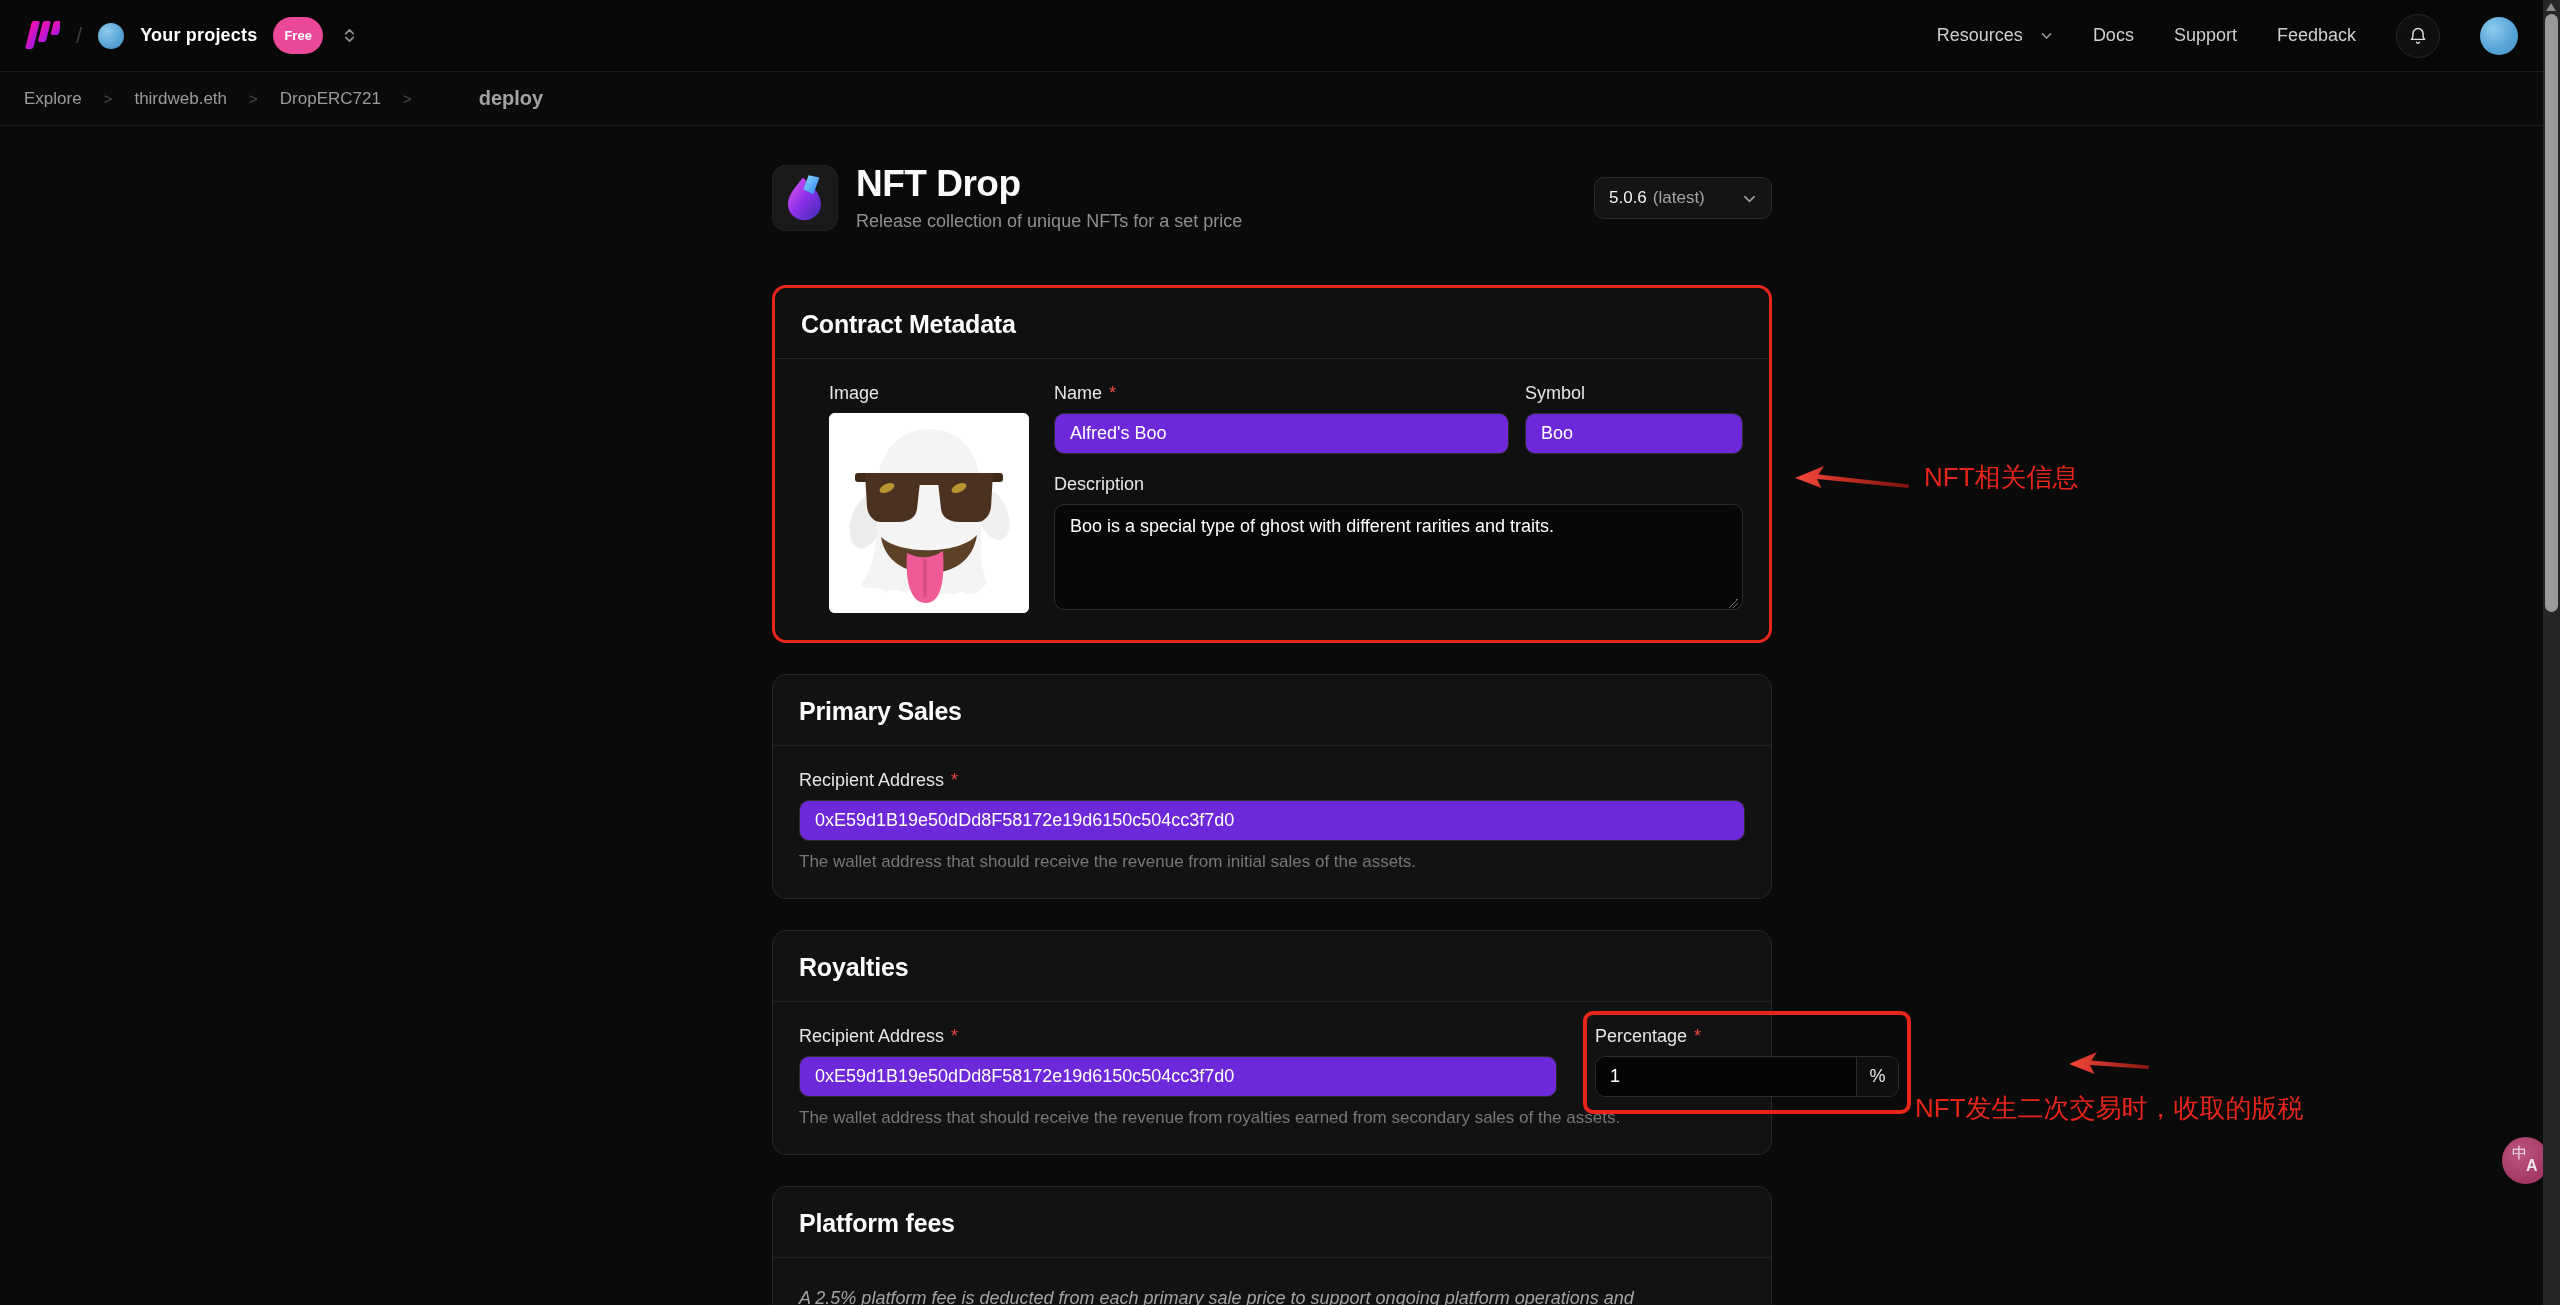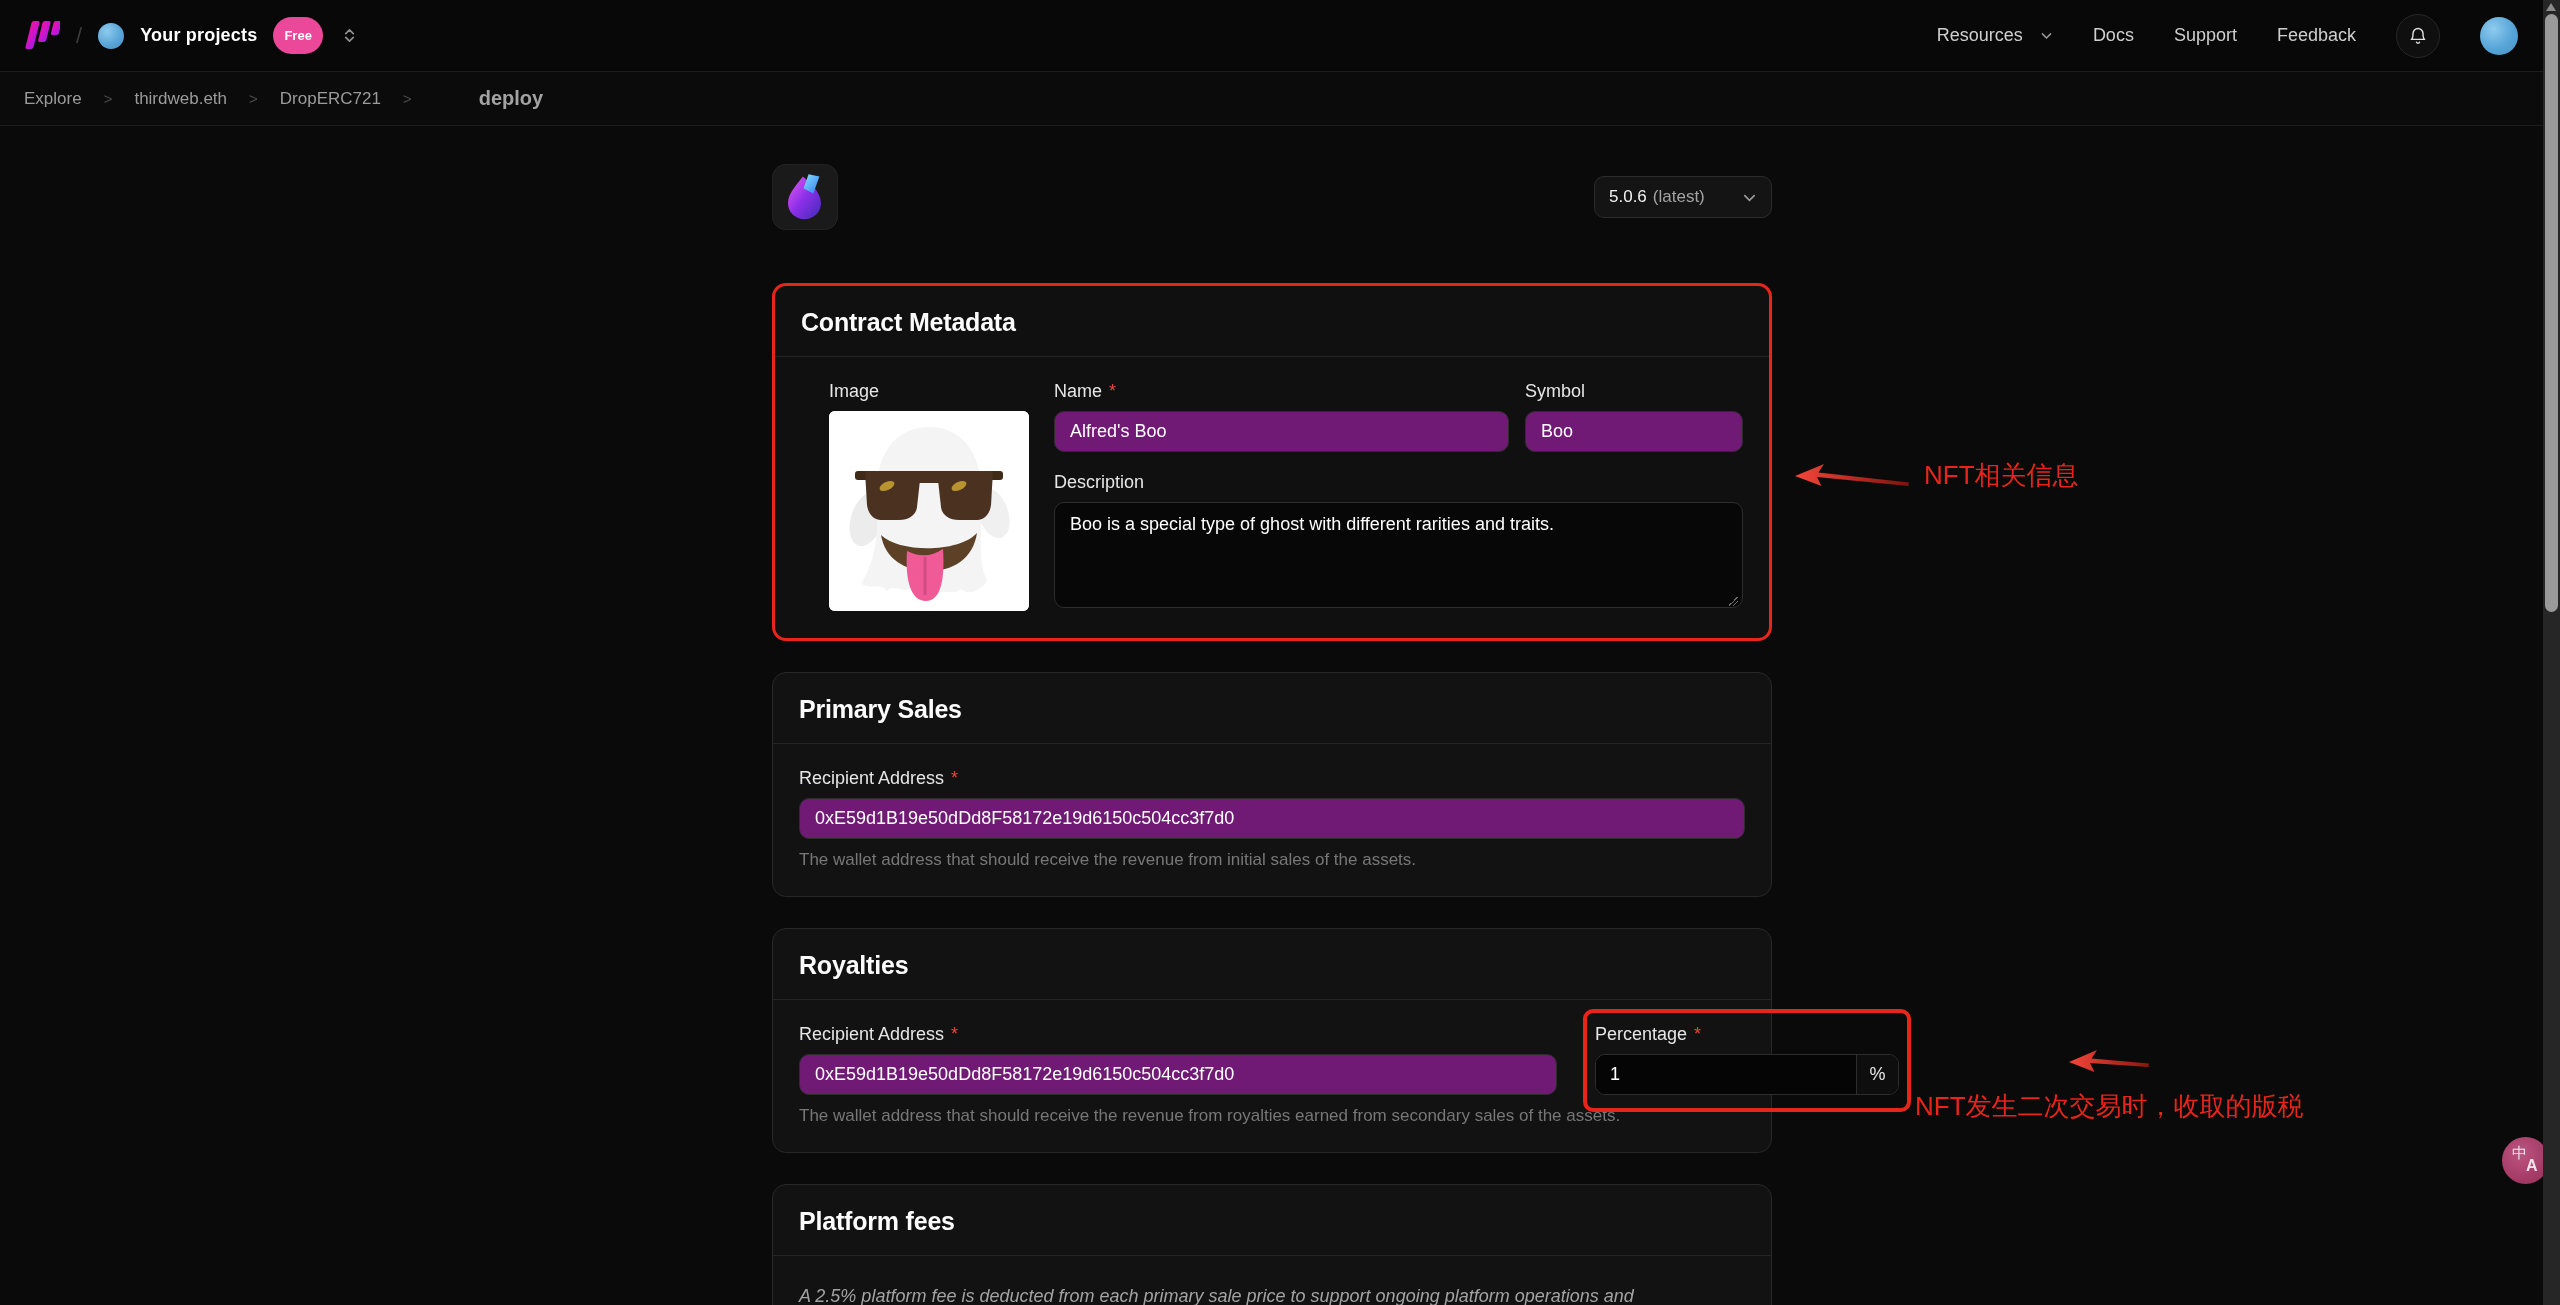--- a/index.html
+++ b/index.html
@@ -60,21 +60,21 @@
   .card { background:#121212; border:1px solid #282828; border-radius:14px; position:relative; }
   .card-annotated { border:3px solid #e8251a; background:#101010; }
   .card-header { padding:22px 26px 19px; }
   .card-title { color:#fcfcfc; font-size:25px; font-weight:600; letter-spacing:-.2px; }
   .card-divider { height:1px; background:#242424; }
   .card-body { padding:24px 26px 26px; }
 
   .field-label { color:#e6e6e6; font-size:18px; font-weight:500; margin-bottom:9px; display:flex; gap:7px; }
   .req { color:#e8453c; }
   .text-input {
-    width:100%; height:41px; background:#701a75; border:1px solid #2d2d2d; border-radius:10px;
+    width:100%; height:41px; background:#6d28d9; border:1px solid #2d2d2d; border-radius:10px;
     color:#fff; font-size:18px; padding:0 15px; outline:none;
     font-family:"Liberation Sans", sans-serif;
   }
   .helper { color:#777; font-size:17px; margin-top:11px; }
 
   
   .meta-body { display:flex; gap:25px; }
   .img-col { flex:0 0 200px;padding-left:28px; }
   .nft-image { width:200px; height:200px; border-radius:6px; overflow:hidden; cursor:pointer; background:#fff; }
   .meta-right { flex:1; }
@@ -202,20 +202,24 @@
         </linearGradient>
         <linearGradient id="blueGrad" x1="0" y1="0" x2="1" y2="1">
           <stop offset="0" stop-color="#8be0ff"></stop>
             <stop offset="1" stop-color="#2f7ef0"></stop>
         </linearGradient>
       </defs>
       <rect width="64" height="64" rx="14" fill="#1a1a1a" stroke="#2a2a2a"></rect>
       <path d="M30 12 C24 20 15.5 28 15.5 38 C15.5 47 23 53.5 31.5 53.5 C40 53.5 47.5 47 47.5 38 C47.5 32 44 26.5 40 21.5 Z" fill="url(#dropGrad)"></path>
       <path d="M35.5 10 L46 12 L40 28.5 L30.5 23.5 Z" fill="url(#blueGrad)"></path>
     </svg>
+    <div class="head-text">
+      <div class="page-title">NFT Drop</div>
+      <div class="page-sub">Release collection of unique NFTs for a set price</div>
+    </div>
     <div class="version-select">
       <span class="version-main">5.0.6</span>
       <span class="version-suffix">(latest)</span>
       <svg width="15" height="15" viewBox="0 0 16 16" fill="none" stroke="#9a9a9a" stroke-width="1.8" stroke-linecap="round">
           <path d="M3 6 L8 11 L13 6"></path>
         </svg>
     </div>
   </div>
 
   <div class="card card-annotated mt-contract">

